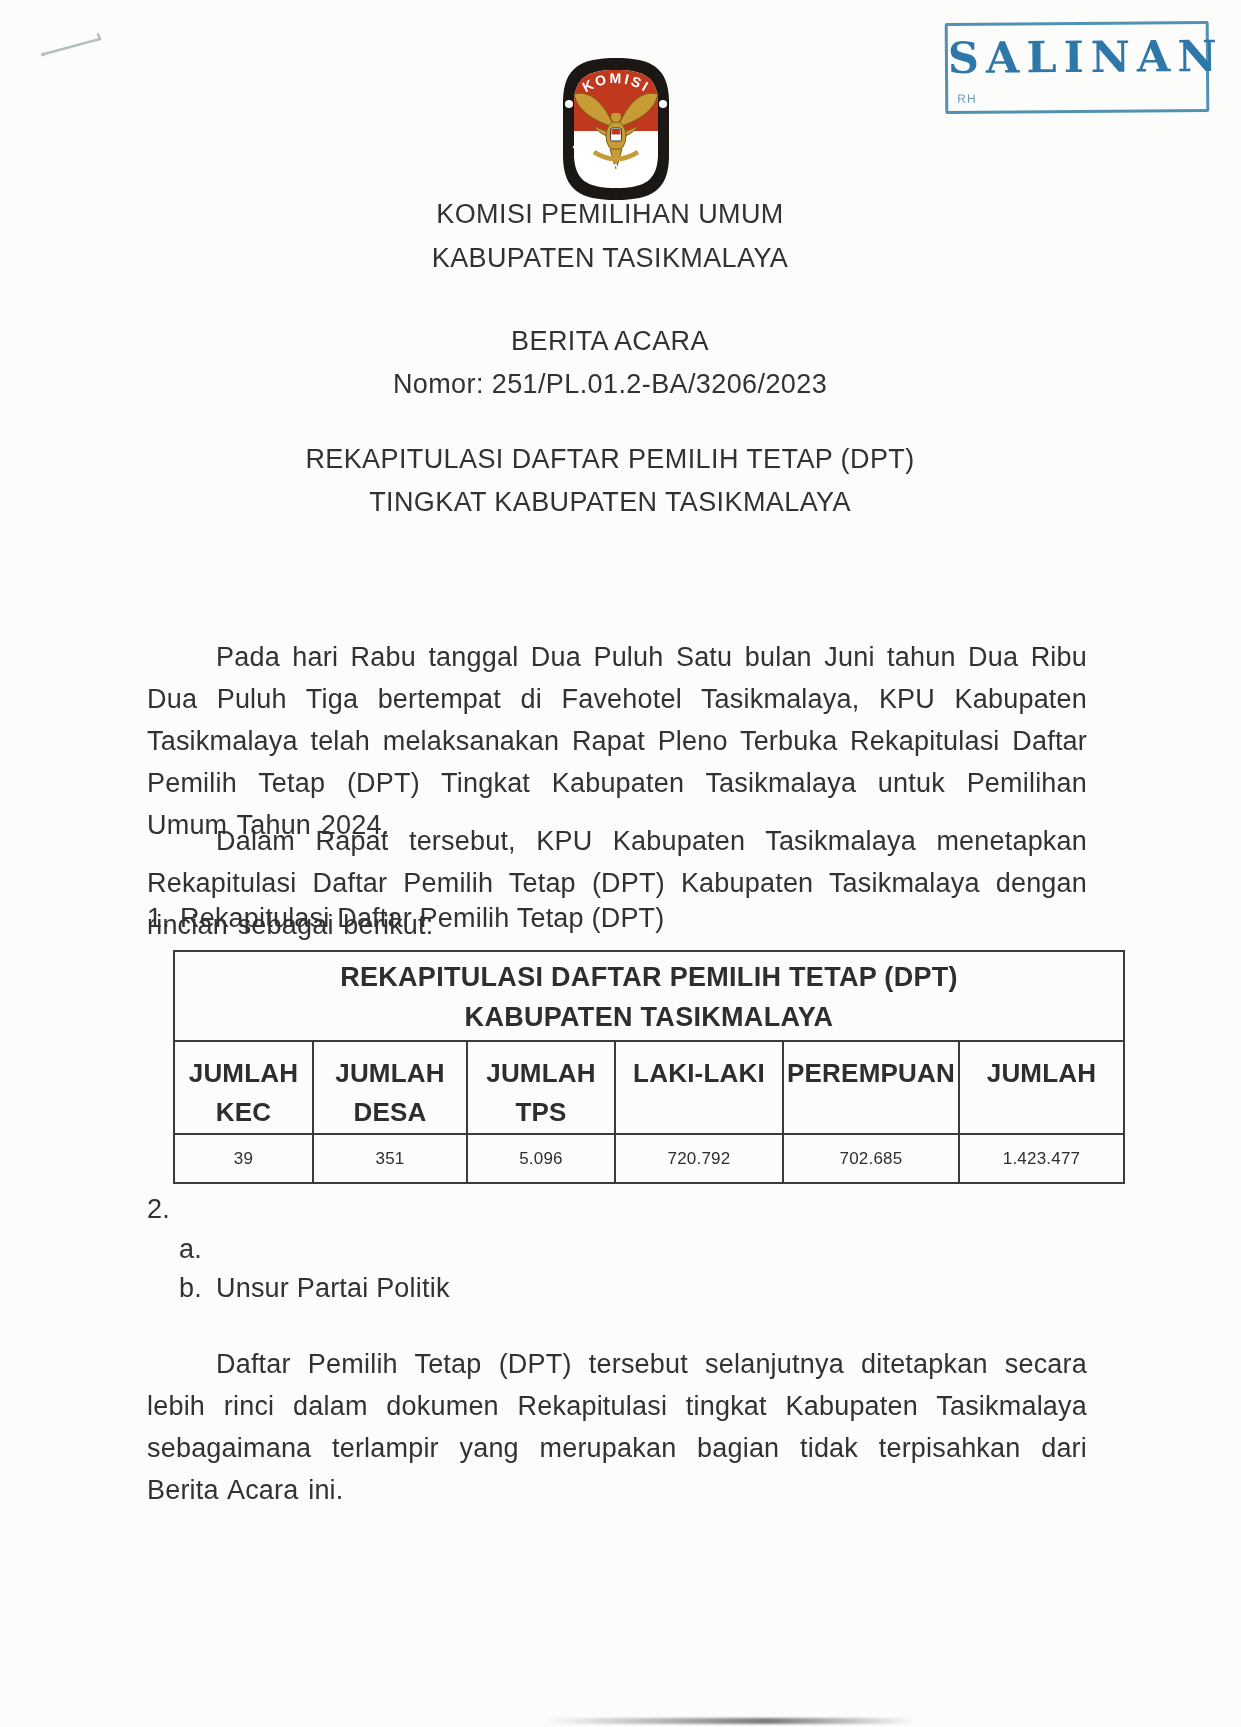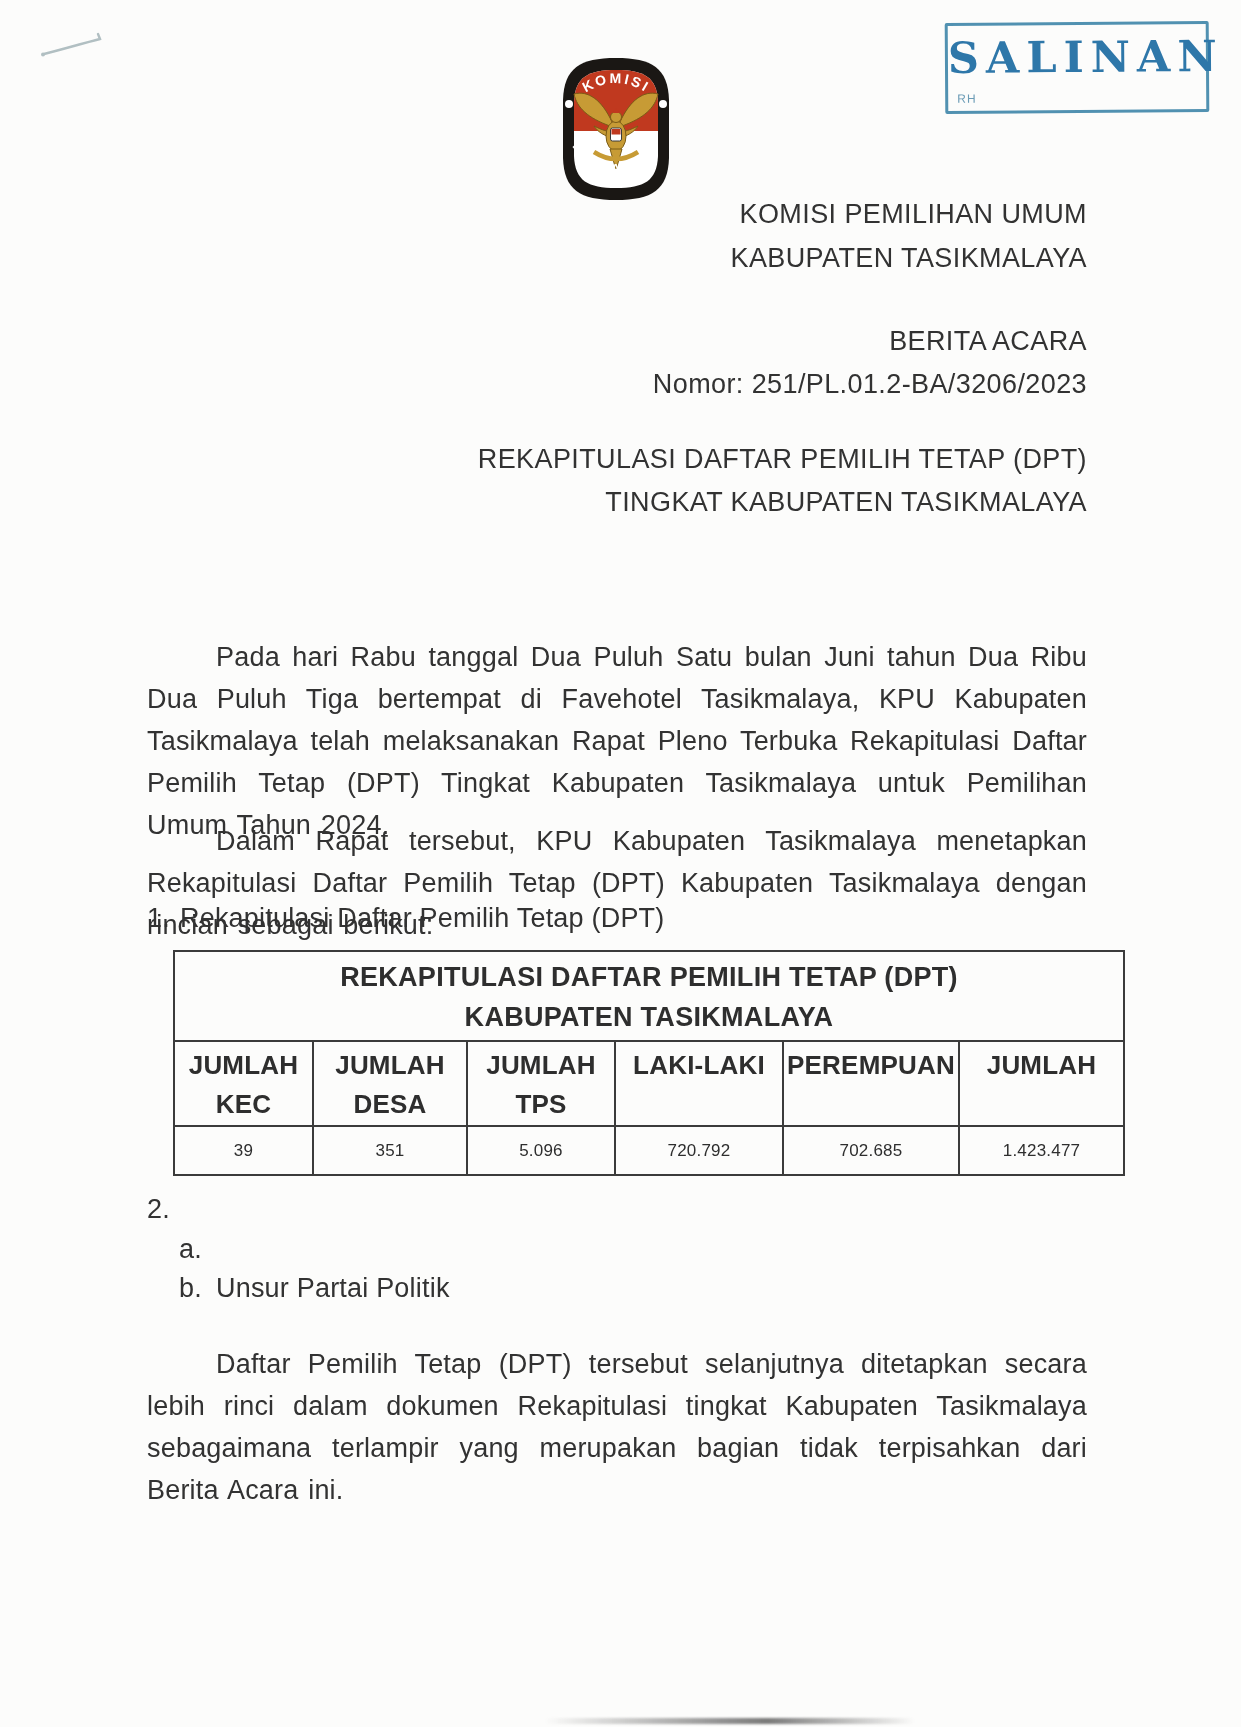--- a/index.html
+++ b/index.html
@@ -3,21 +3,21 @@
 <meta charset="utf-8">
 <style>
   html,body{margin:0;padding:0;background:#d9d9d9;}
   .page{
     position:relative;width:1241px;height:1727px;margin:0 auto;
     background:#fcfcfb;color:#323232;overflow:hidden;
     font-family:"Liberation Sans",sans-serif;
   }
   
   .centerline{
-    position:absolute;left:147px;width:940px;text-align:right;
+    position:absolute;left:140px;width:940px;text-align:center;
     font-size:27px;line-height:31px;letter-spacing:.4px;white-space:nowrap;
   }
   
   .para{
     position:absolute;left:147px;width:940px;
     font-size:27px;line-height:42px;text-align:justify;word-spacing:2px;letter-spacing:.2px;margin-top:15px;
   }
   .para.indent{text-indent:69px;}
   
   .listrow{
@@ -31,21 +31,21 @@
   .dpt-table{
     position:absolute;left:173px;top:950px;width:950px;
     border-collapse:collapse;table-layout:fixed;color:#2e2e2e;
   }
   .dpt-table td{border:2px solid #3b3b3b;text-align:center;padding:0;}
   .dpt-table .tbl-title{
     font-weight:bold;font-size:27px;line-height:40px;padding:5px 0 3px 0;letter-spacing:.3px;
   }
   .dpt-table .colhead{
     font-weight:bold;font-size:26px;line-height:39px;vertical-align:top;
-    padding-top:4px;height:79px;letter-spacing:.2px;
+    padding-top:12px;height:79px;letter-spacing:.2px;
   }
   .dpt-table .cell{
     font-weight:normal;font-size:17px;height:47px;vertical-align:middle;letter-spacing:.2px;
   }
   
   .stamp{
     position:absolute;left:945px;top:22px;width:258px;height:85px;
     border:3px solid #4389ab;border-radius:2px;transform:rotate(-.4deg);
     background:rgba(255,255,255,.0);opacity:.92;
   }

